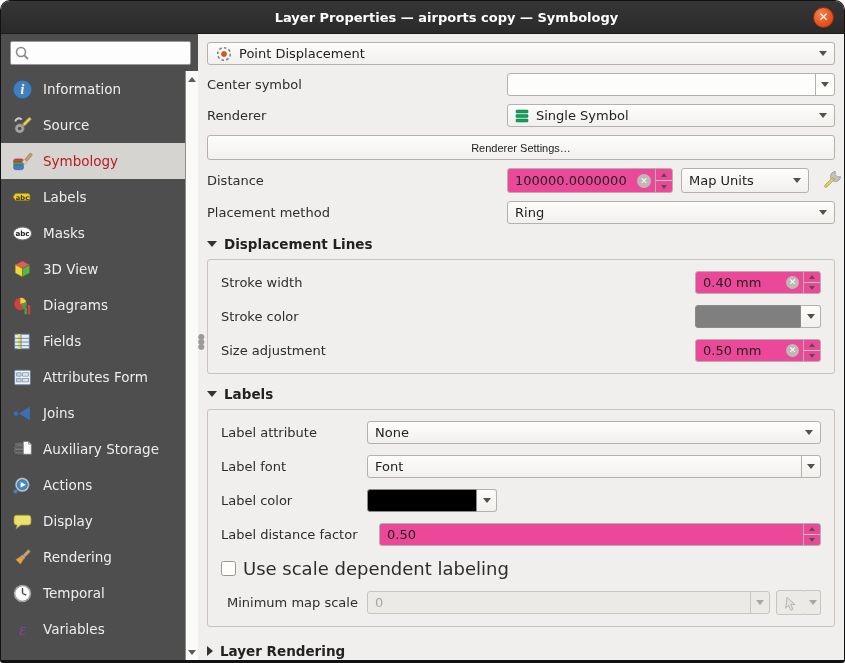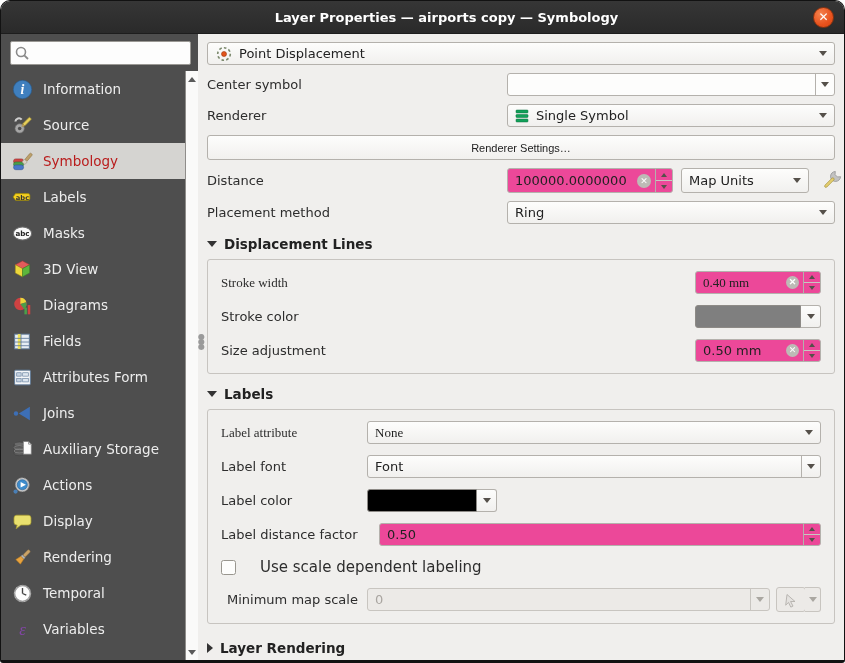--- a/index.html
+++ b/index.html
@@ -62,30 +62,30 @@
   .t-up{ width:0;height:0;border-left:3.5px solid transparent;border-right:3.5px solid transparent;border-bottom:4.5px solid #55504a; }
   .t-dn{ width:0;height:0;border-left:3.5px solid transparent;border-right:3.5px solid transparent;border-top:4.5px solid #55504a; }
   .fullbtn{ justify-content:center; width:100%; height:25px; font-size:11px; }
   
   .group{ margin-top:12px; }
   .ghead{ display:flex; align-items:center; gap:7px; font-weight:bold; font-size:13.5px; color:#222; cursor:pointer; }
   .gtri-open{ width:0;height:0;border-left:5px solid transparent;border-right:5px solid transparent;border-top:6px solid #333; }
   .gtri-closed{ width:0;height:0;border-top:5px solid transparent;border-bottom:5px solid transparent;border-left:6px solid #333; }
   .gbox{ border:1px solid #c7c4c0; border-radius:3px; margin-top:7px; padding:11px 13px; }
   .grow{ display:flex; align-items:center; margin-top:11px; }
-  .grow:first-child{ margin-top:0;font-family:Liberation Serif, serif; }
+  .grow:first-child{ margin-top:0; }
   .grow .glbl{ flex:1; font-size:13px; color:#2d2d2d; }
   .labels-grid .grow{ display:grid; grid-template-columns:146px 1fr; align-items:center; }
   .labels-grid .glbl{ font-size:13px; }
   .swatch-btn{ display:flex; height:23px; }
   .swatch{ border:1px solid #8d8a86; border-radius:3px 0 0 3px; background:#7f7f7f; flex:1; margin:0; }
   .swatch.black{ background:#000; }
   .swatch-arr{ width:20px; background:linear-gradient(#fdfdfc,#f1f0ee); border:1px solid #b4b1ac; border-left:none;
     border-radius:0 3px 3px 0; display:flex; align-items:center; justify-content:center; }
-  .checkbox-row{ display:flex; align-items:center; gap:24px; margin-top:12px; font-size:15px; color:#2d2d2d; }
+  .checkbox-row{ display:flex; align-items:center; gap:7px; margin-top:12px; font-size:18px; color:#2d2d2d; }
   .checkbox{ width:15px; height:15px; background:#fdfdfc; border:1px solid #99968f; border-radius:2.5px; cursor:pointer; }
   .disabled .combo,.disabled .spin,.disabled .btn,.combo.disabled,.btn.disabled{ background:#eceae7; color:#a39f99; border-color:#c8c5c0; cursor:default; }
   .dis-arr{ border-top-color:#aaa7a1; }
   
   .footer{ margin-top:auto; display:flex; align-items:center; gap:11px; padding-top:8px; }
   .btn{ padding:0 13px; height:25px; gap:5px; }
   .spacer{ flex:1; }
   .btn.default{ border:1px solid #4e8cc9; box-shadow:0 0 0 1px #7fb0e0 inset; background:linear-gradient(#fbfcfe,#eaf0f6); }
   .center-dot{ width:3px; height:3px; border-radius:50%; background:#7a7a7a; margin:0 auto; }
   .mini-gap{ width:8px; flex:none; }

